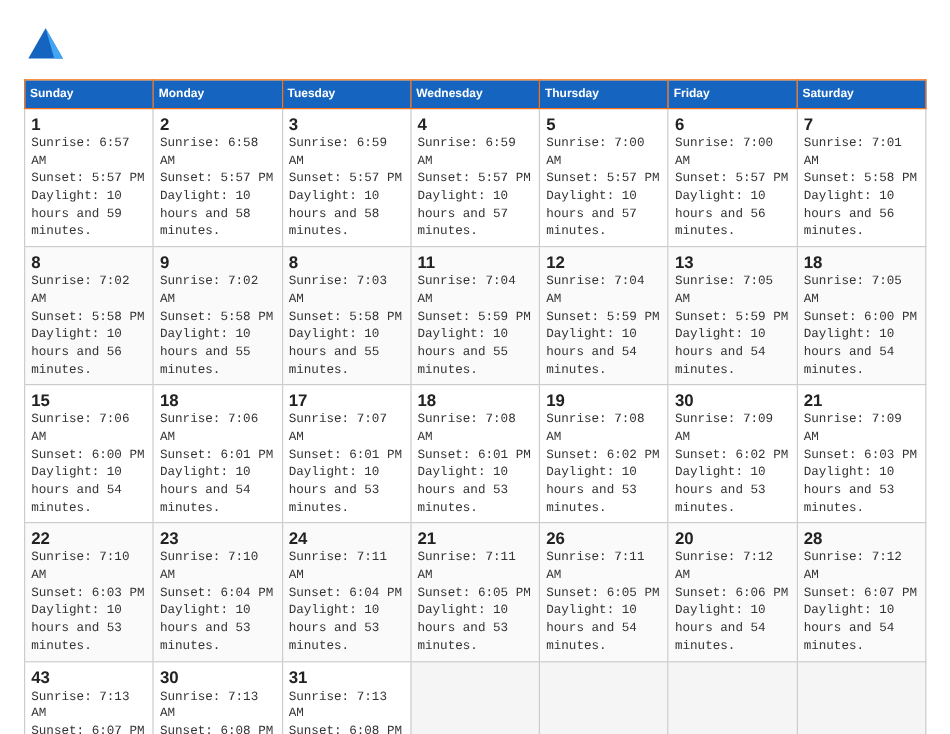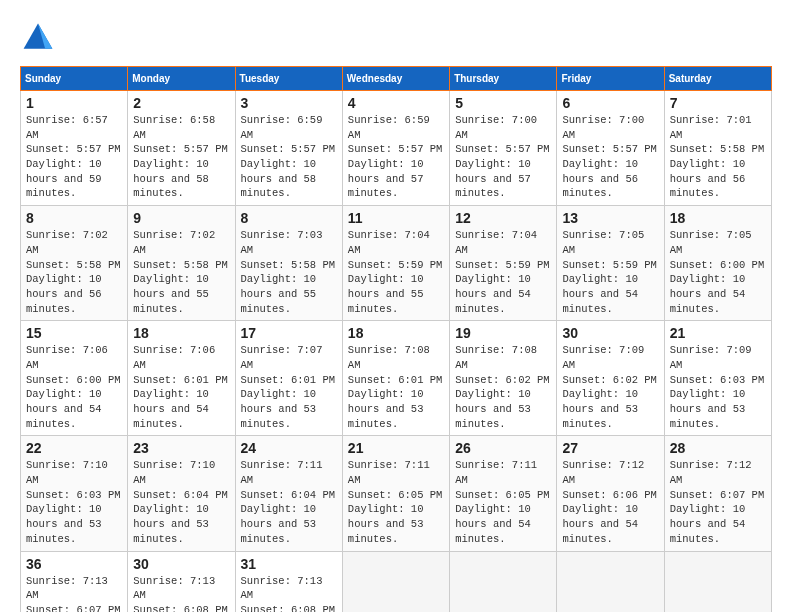--- a/index.html
+++ b/index.html
@@ -331,39 +331,39 @@
         </td>
         <td>
           <span class="day-num">26</span>
         <div class="day-info">
           Sunrise: 7:11 AM<br>
           Sunset: 6:05 PM<br>
           Daylight: 10 hours and 54 minutes.
         </div>
         </td>
         <td>
-          <span class="day-num">27</span>
+          <span class="day-num">20</span>
         <div class="day-info">
           Sunrise: 7:12 AM<br>
           Sunset: 6:06 PM<br>
           Daylight: 10 hours and 54 minutes.
         </div>
         </td>
         <td>
           <span class="day-num">28</span>
         <div class="day-info">
           Sunrise: 7:12 AM<br>
           Sunset: 6:07 PM<br>
           Daylight: 10 hours and 54 minutes.
         </div>
         </td>
       </tr>
       <tr>
         <td>
-          <span class="day-num">36</span>
+          <span class="day-num">43</span>
         <div class="day-info">
           Sunrise: 7:13 AM<br>
           Sunset: 6:07 PM<br>
           Daylight: 10 hours and 54 minutes.
         </div>
         </td>
         <td>
           <span class="day-num">30</span>
         <div class="day-info">
           Sunrise: 7:13 AM<br>

